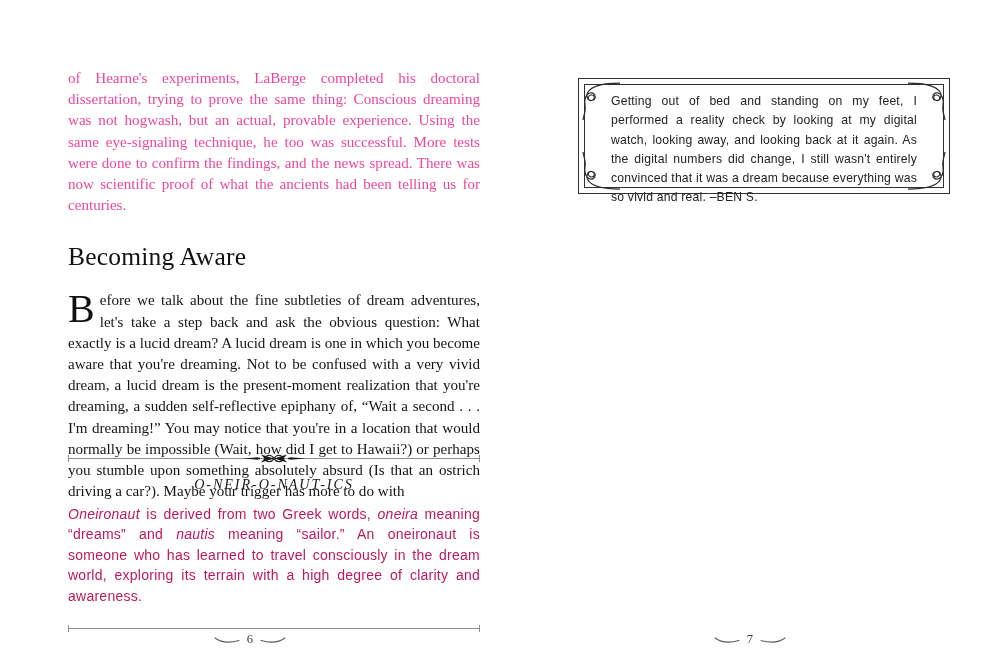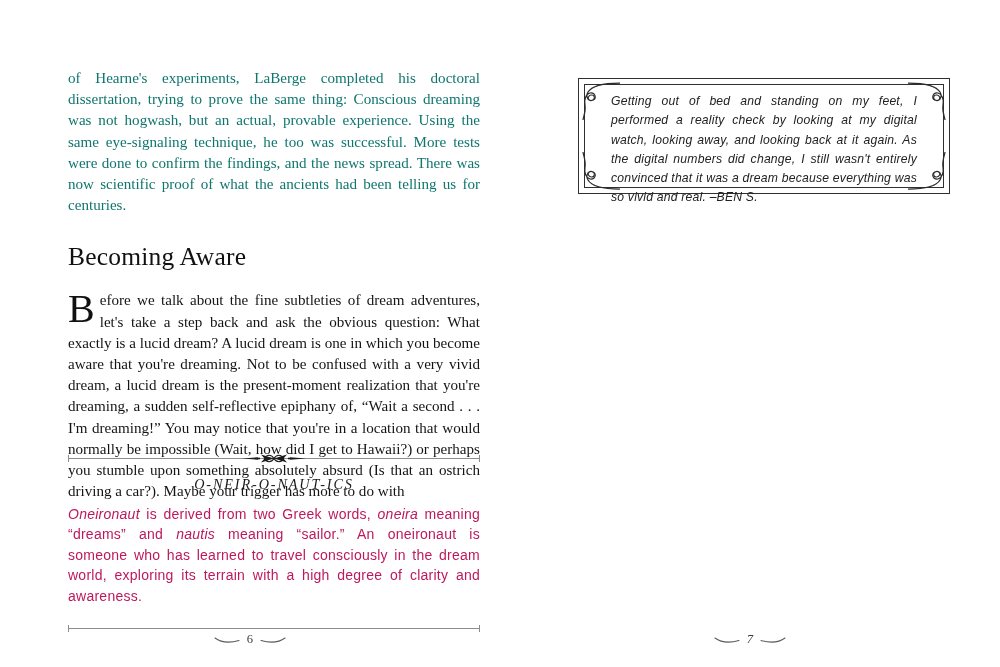--- a/index.html
+++ b/index.html
@@ -21,32 +21,32 @@
     background: #ffffff;
     display: flex;
   }
   .page {
     position: relative;
     width: 500px;
     height: 667px;
     box-sizing: border-box;
   }
   .page-left  { padding: 68px 20px 0 68px; }
-  .page-right { padding: 68px 50px 0 78px; font-style: italic; }
+  .page-right { padding: 68px 50px 0 78px; }
 
   
   .body-col { width: 412px; }
   p.body {
     margin: 0;
     font-family: "Liberation Serif", serif;
     font-size: 15.1px;
     line-height: 21.2px;
     text-align: justify;
     text-justify: inter-word;
-    color: #0f766e;
+    color: #ec4899;
     hyphens: manual;
   }
   p.body + p.body { text-indent: 26px; }
 
   
   h2.section-title {
     margin: 26px 0 18px 0;
     font-family: "Liberation Serif", serif;
     font-weight: 400;
     font-size: 25.5px;

